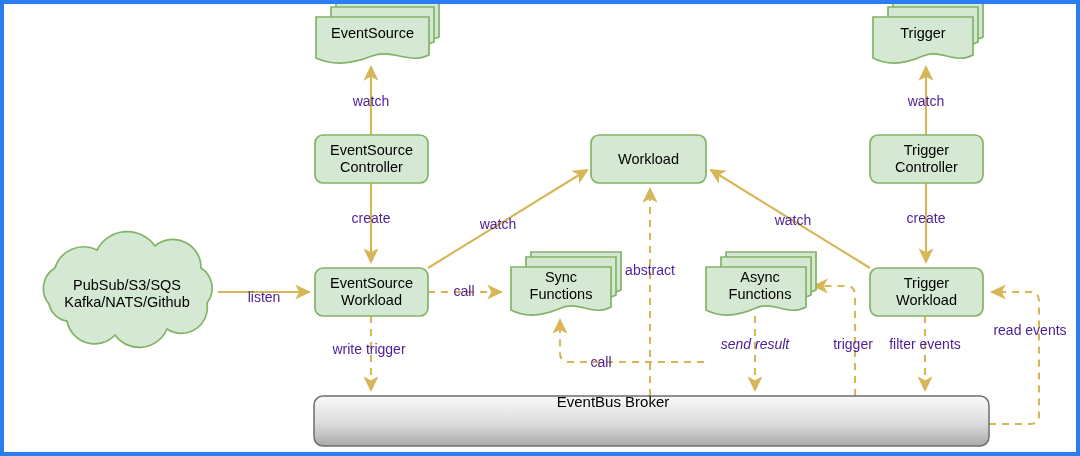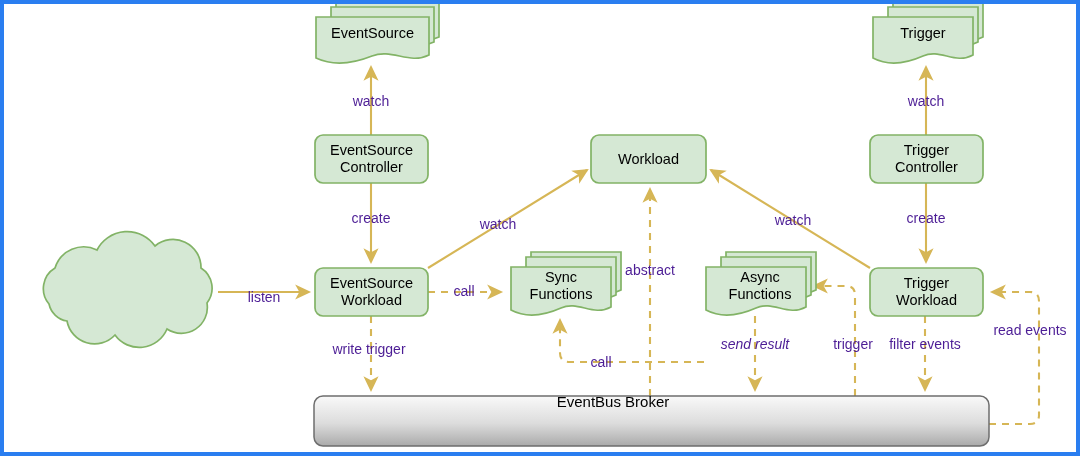--- a/index.html
+++ b/index.html
@@ -135,20 +135,22 @@
 
       <rect x="310" y="392" width="675" height="50" rx="9" fill="url(#brokerGrad)" stroke="#6e6e6e" stroke-width="1.5"></rect>
     </g>
   </svg>
 
   <div class="node-text" style="left:312px;top:13px;width:113px;height:33px;">EventSource</div>
   <div class="node-text" style="left:311px;top:131px;width:113px;height:48px;">EventSource
 Controller</div>
   <div class="node-text" style="left:311px;top:264px;width:113px;height:48px;">EventSource
 Workload</div>
+  <div class="node-text" style="left:25px;top:255px;width:196px;height:70px;">PubSub/S3/SQS
+Kafka/NATS/Github</div>
   <div class="node-text" style="left:507px;top:263px;width:100px;height:38px;">Sync
 Functions</div>
   <div class="node-text" style="left:702px;top:263px;width:108px;height:38px;">Async
 Functions</div>
   <div class="node-text" style="left:587px;top:131px;width:115px;height:48px;">Workload</div>
   <div class="node-text" style="left:869px;top:13px;width:100px;height:33px;">Trigger</div>
   <div class="node-text" style="left:866px;top:131px;width:113px;height:48px;">Trigger
 Controller</div>
   <div class="node-text" style="left:866px;top:264px;width:113px;height:48px;">Trigger
 Workload</div>

